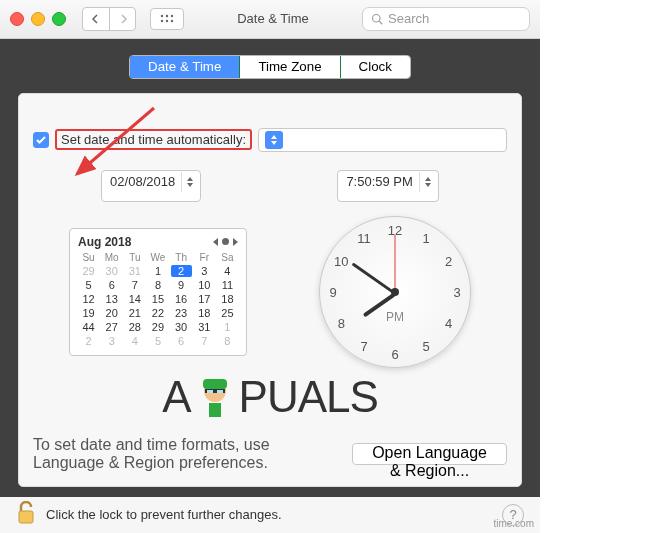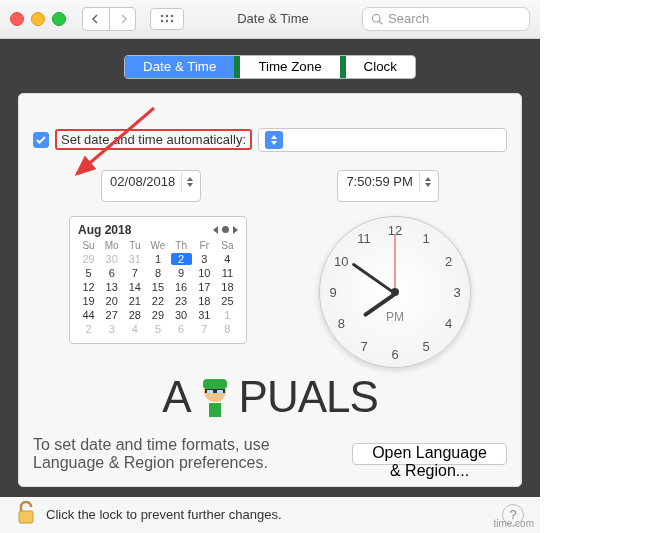--- a/index.html
+++ b/index.html
@@ -15,36 +15,36 @@
 .navbtn+.navbtn{border-left:1px solid #c7c7c7}
 .gridbtn{width:34px;height:22px;border:1px solid #c7c7c7;border-radius:4px;background:#fff;display:flex;align-items:center;justify-content:center;margin-left:6px}
 .titletext{flex:1;text-align:center;font-size:13px;color:#4a4a4a}
 .search{display:flex;align-items:center;border:1px solid #d0d0d0;border-radius:7px;background:#fff;height:22px;width:150px;padding:0 8px;gap:5px;color:#9a9a9a}
 .search svg{width:12px;height:12px}
 .content{flex:1;padding:16px 18px 10px;display:flex;flex-direction:column}
 .segwrap{display:flex;justify-content:center;margin-bottom:14px}
 .seg{display:flex;border:1px solid #b8b8b8;border-radius:4px;overflow:hidden;font-size:13px}
 .seg button{border:none;padding:3px 18px;background:#fff;height:22px}
 .seg button.active{background:#4a90ff;color:#fff}
-.seg button+button{border-left:6px solid #15803d}
+.seg button+button{border-left:1px solid #15803d}
 .panel{border:1px solid #dcdcdc;border-radius:5px;background:#f7f7f7;padding:16px 14px 14px;display:flex;flex-direction:column;gap:14px;position:relative;flex:1}
 .row1{display:flex;align-items:center;gap:6px}
 .checkbox{width:14px;height:14px;border:1px solid #4a90ff;border-radius:3px;background:#4a90ff;display:flex;align-items:center;justify-content:center}
 .checkbox svg{width:10px;height:10px}
 .boxed{border:2px solid #e23b3b;border-radius:3px;padding:1px 4px}
 .combo{flex:1;display:flex;align-items:center;background:#fff;border:1px solid #c9c9c9;border-radius:4px;height:22px;padding:0 2px 0 6px}
 .combo span{flex:1}
 .combo .arrow{width:18px;height:18px;background:#4a90ff;border-radius:3px;display:flex;flex-direction:column;align-items:center;justify-content:center}
 .fields{display:flex;justify-content:space-around;margin-top:4px}
 .stepper{display:flex;align-items:center;background:#fff;border:1px solid #c9c9c9;border-radius:4px;height:22px;padding:0 2px 8px 8px}
 .stepper .arrows{width:16px;height:20px;border-left:1px solid #ddd;display:flex;flex-direction:column;align-items:center;justify-content:center;margin-left:6px}
 .caret{width:0;height:0;border-left:3px solid transparent;border-right:3px solid transparent}
 .caret.up{border-bottom:4px solid #666;margin-bottom:1px}
 .caret.down{border-top:4px solid #666;margin-top:1px}
-.midrow{display:flex;justify-content:space-around;align-items:flex-start}
+.midrow{display:flex;justify-content:space-around;align-items:center}
 .cal{background:#fff;border:1px solid #c9c9c9;border-radius:4px;padding:6px 8px 8px;width:160px;font-size:11px}
 .calhead{display:flex;align-items:center;justify-content:space-between;font-weight:bold;font-size:12px;margin-bottom:3px}
 .calnav{display:flex;align-items:center;gap:4px}
 .calhdot{width:7px;height:7px;border-radius:50%;background:#666}
 .calarrow{width:0;height:0;border-top:4px solid transparent;border-bottom:4px solid transparent}
 .calarrow.l{border-right:5px solid #666}
 .calarrow.r{border-left:5px solid #666}
 .calgrid{display:grid;grid-template-columns:repeat(7,1fr);gap:2px;text-align:center}
 .calgrid .dh{color:#888;font-size:10px}
 .calgrid .dim{color:#bbb}

